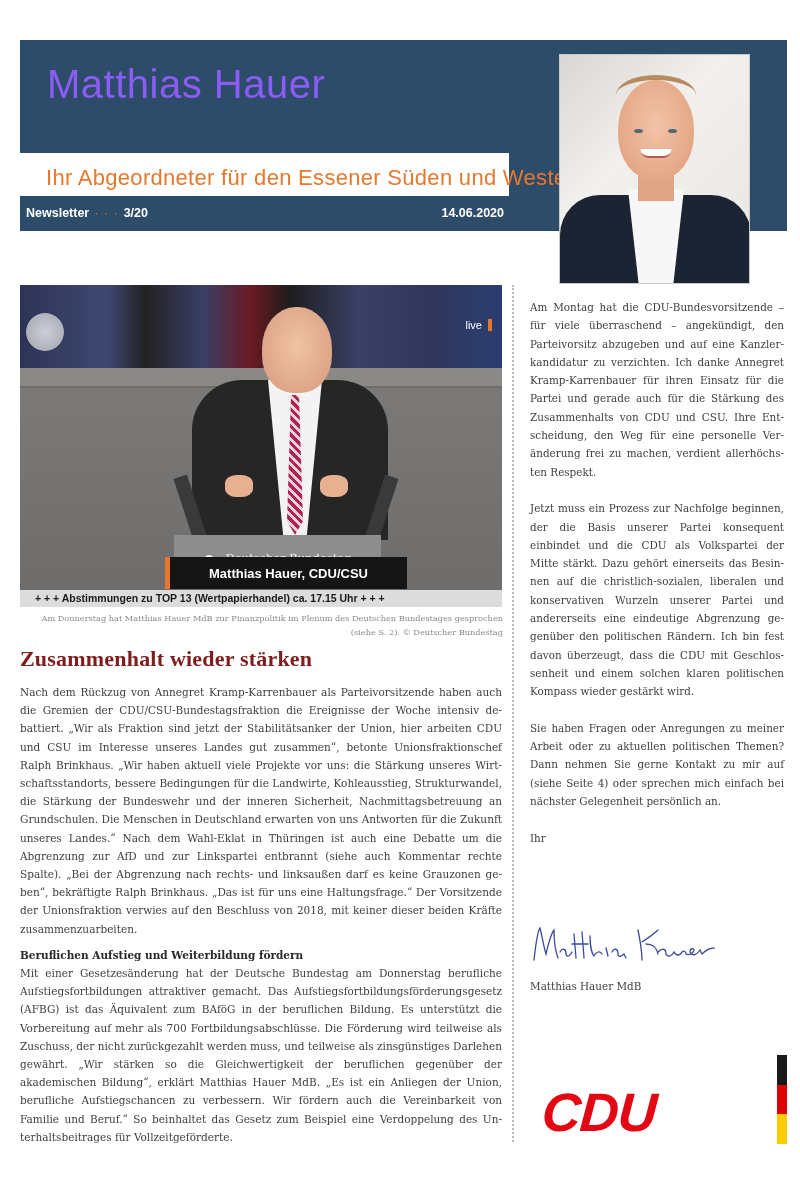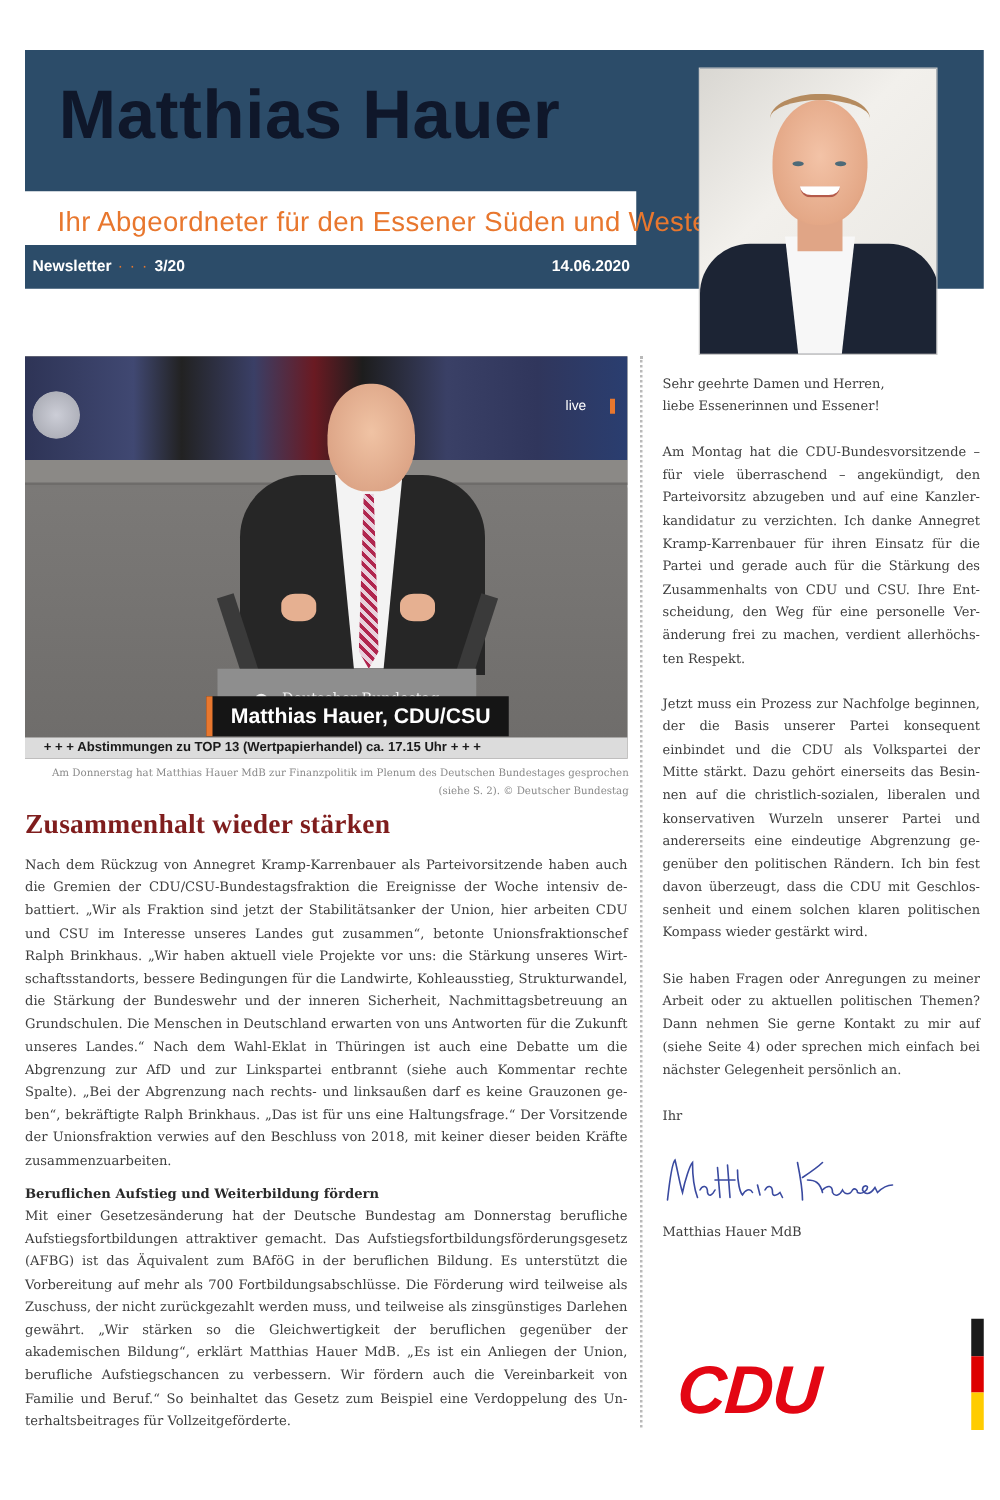--- a/index.html
+++ b/index.html
@@ -1,21 +1,21 @@
 <!DOCTYPE html>
 <html><head>
   <meta charset="utf-8">
   <style>
     * { box-sizing: border-box; margin: 0; padding: 0; }
     html, body { width: 800px; height: 1200px; background: #ffffff; overflow: hidden; }
     body { position: relative; font-family: "DejaVu Serif", serif; color: #3a3a3a; }
 
     
     .header-band { position: absolute; left: 20px; top: 40px; width: 767px; height: 191px; background: #2c4c69; }
-    .title { position: absolute; left: 47px; top: 64px; font-family: "Liberation Sans", sans-serif; font-weight: 700; font-size: 55px; color: #0f172a; letter-spacing: 0.5px; line-height: 1; }
+    .title { position: absolute; left: 47px; top: 64px; font-family: "Liberation Sans", sans-serif; font-weight: 400; font-size: 40px; color: #8b5cf6; letter-spacing: 0.5px; line-height: 1; }
     .subtitle-box { position: absolute; left: 20px; top: 153px; width: 489px; height: 43px; background: #ffffff; }
     .subtitle { position: absolute; left: 46px; top: 165px; font-family: "Liberation Sans", sans-serif; font-size: 22px; color: #e8772e; letter-spacing: 0.3px; }
     .nl-row { position: absolute; left: 26px; top: 206px; width: 478px; font-family: "Liberation Sans", sans-serif; font-size: 12.5px; font-weight: bold; color: #ffffff; display: flex; }
     .nl-dots { color: #e8772e; margin: 0 5px; letter-spacing: 1px; font-weight: normal; }
     .nl-date { margin-left: auto; }
 
     .portrait { position: absolute; left: 559px; top: 54px; width: 191px; height: 230px; overflow: hidden; background: linear-gradient(135deg, #d9d7d2 0%, #f2f0ec 40%, #e8e6e1 100%); border: 1px solid #c9c9c9; }
     .portrait .head { position: absolute; left: 58px; top: 25px; width: 76px; height: 100px; border-radius: 50% 50% 46% 46%; background: radial-gradient(ellipse at 50% 45%, #f3c3a7 0%, #e4a887 70%, #c98d6e 100%); }
     .portrait .hair { position: absolute; left: 56px; top: 20px; width: 80px; height: 40px; border-radius: 50% 50% 0 0; border-top: 5px solid #b58b5f; }
     .portrait .smile { position: absolute; left: 80px; top: 94px; width: 32px; height: 9px; border-radius: 0 0 16px 16px; background: #ffffff; border-bottom: 2px solid #b45a4a; }
@@ -31,24 +31,24 @@
     .photo .wall { position: absolute; left: 0; top: 105px; width: 482px; height: 200px; background: linear-gradient(180deg, #7b7977 0%, #6f6d6b 100%); }
     .photo .speaker-head { position: absolute; left: 242px; top: 22px; width: 70px; height: 86px; border-radius: 48% 48% 44% 44%; background: radial-gradient(ellipse at 50% 45%, #f0c3a4 0%, #dba284 80%); }
     .photo .speaker-body { position: absolute; left: 172px; top: 95px; width: 196px; height: 160px; background: #262626; border-radius: 50px 50px 0 0; }
     .photo .speaker-shirt { position: absolute; left: 248px; top: 95px; width: 54px; height: 155px; background: #f3f3f3; clip-path: polygon(0 0, 100% 0, 72% 100%, 28% 100%); }
     .photo .tie { position: absolute; left: 267px; top: 110px; width: 16px; height: 140px; background: repeating-linear-gradient(45deg, #b0254e 0 3px, #e8d0dc 3px 6px); clip-path: polygon(25% 0, 75% 0, 100% 90%, 50% 100%, 0 90%); }
     .photo .hand-l { position: absolute; left: 205px; top: 190px; width: 28px; height: 22px; border-radius: 40%; background: #e6b091; }
     .photo .hand-r { position: absolute; left: 300px; top: 190px; width: 28px; height: 22px; border-radius: 40%; background: #e6b091; }
     .photo .mic-l { position: absolute; left: 164px; top: 190px; width: 14px; height: 70px; background: #3a3a3a; transform: rotate(-18deg); }
     .photo .mic-r { position: absolute; left: 354px; top: 190px; width: 14px; height: 70px; background: #3a3a3a; transform: rotate(18deg); }
     .photo .eagle { position: absolute; left: 6px; top: 28px; width: 38px; height: 38px; border-radius: 50%; background: radial-gradient(circle, #ffffff 0%, #d8d8d8 70%, transparent 72%); opacity: 0.75; }
-    .photo .live { position: absolute; right: 10px; top: 34px; font-family: "Liberation Sans", sans-serif; font-size: 11px; color: #ffffff; padding-right: 19px; border-right: 4px solid #e8772e; }
+    .photo .live { position: absolute; right: 10px; top: 34px; font-family: "Liberation Sans", sans-serif; font-size: 11px; color: #ffffff; padding-right: 6px; border-right: 4px solid #e8772e; }
     .photo .lectern-label { position: absolute; left: 154px; top: 250px; width: 207px; height: 30px; background: #8e8e8e; display: flex; align-items: flex-end; justify-content: center; font-family: "DejaVu Serif", serif; font-size: 11.5px; color: #f4f4f4; }
     .photo .lectern-label .seal { width: 10px; height: 10px; border-radius: 50%; background: #f0f0f0; margin-right: 12px; }
-    .photo .name-plate { position: absolute; left: 145px; top: 272px; width: 242px; height: 32px; background: #151515; border-left: 5px solid #e8772e; display: flex; align-items: center; justify-content: center; font-family: "Liberation Sans", sans-serif; font-weight: bold; font-size: 17px; color: #ffffff; }
+    .photo .name-plate { position: absolute; left: 145px; top: 272px; width: 242px; height: 32px; background: #151515; border-left: 5px solid #e8772e; display: flex; align-items: center; justify-content: center; font-family: "Liberation Sans", sans-serif; font-weight: bold; font-size: 13px; color: #ffffff; }
     .photo .ticker { position: absolute; left: 0; top: 305px; width: 482px; height: 17px; background: #dcdcdc; font-family: "Liberation Sans", sans-serif; font-weight: bold; font-size: 10.5px; color: #1a1a1a; line-height: 17px; padding-left: 15px; white-space: nowrap; }
 
     .caption { position: absolute; left: 21px; top: 611px; width: 482px; font-family: "DejaVu Serif", serif; font-size: 8.2px; line-height: 14px; color: #8a8a8a; text-align: right; }
 
     .section-title { position: absolute; left: 20px; top: 646px; font-family: Liberation Serif, serif; font-size: 22px; color: #7f1d1d; letter-spacing: 0.2px; }
 
     .article { position: absolute; left: 20px; top: 683px; width: 482px; font-family: "DejaVu Serif", serif; font-size: 10.5px; line-height: 18.2px; color: #3e3e3e; text-align: justify; hyphens: manual; }
     .article p { margin: 0; }
     .sub-heading { font-weight: bold; color: #2a2a2a; margin-top: 8px !important; }
 
@@ -118,24 +118,20 @@
 <h2 class="section-title">Zusammenhalt wieder stärken</h2>
 <div class="article">
   <p>Nach dem Rückzug von Annegret Kramp-Karrenbauer als Parteivorsitzende haben auch die Gremien der CDU/CSU-Bundestagsfraktion die Ereignisse der Woche intensiv de­battiert. „Wir als Fraktion sind jetzt der Stabilitätsanker der Union, hier arbeiten CDU und CSU im Interesse unseres Landes gut zusammen“, betonte Unionsfraktionschef Ralph Brinkhaus. „Wir haben aktuell viele Projekte vor uns: die Stärkung unseres Wirt­schaftsstandorts, bessere Bedingungen für die Landwirte, Kohleausstieg, Strukturwan­del, die Stärkung der Bundeswehr und der inneren Sicherheit, Nachmittagsbetreuung an Grundschulen. Die Menschen in Deutschland erwarten von uns Antworten für die Zukunft unseres Landes.“ Nach dem Wahl-Eklat in Thüringen ist auch eine Debatte um die Abgrenzung zur AfD und zur Linkspartei entbrannt (siehe auch Kommentar rechte Spalte). „Bei der Abgrenzung nach rechts- und linksaußen darf es keine Grauzonen ge­ben“, bekräftigte Ralph Brinkhaus. „Das ist für uns eine Haltungsfrage.“ Der Vorsitzen­de der Unionsfraktion verwies auf den Beschluss von 2018, mit keiner dieser beiden Kräfte zusammenzuarbeiten.</p>
   <p class="sub-heading">Beruflichen Aufstieg und Weiterbildung fördern</p>
   <p>Mit einer Gesetzesänderung hat der Deutsche Bundestag am Donnerstag berufliche Aufstiegsfortbildungen attraktiver gemacht. Das Aufstiegsfortbildungsförderungsge­setz (AFBG) ist das Äquivalent zum BAföG in der beruflichen Bildung. Es unterstützt die Vorbereitung auf mehr als 700 Fortbildungsabschlüsse. Die Förderung wird teilweise als Zuschuss, der nicht zurückgezahlt werden muss, und teilweise als zinsgünstiges Darlehen gewährt. „Wir stärken so die Gleichwertigkeit der beruflichen gegenüber der akademischen Bildung“, erklärt Matthias Hauer MdB. „Es ist ein Anliegen der Union, berufliche Aufstiegschancen zu verbessern. Wir  fördern auch die Vereinbarkeit von Familie und Beruf.“ So beinhaltet das Gesetz zum Beispiel eine Verdoppelung des Un­terhaltsbeitrages für Vollzeitgeförderte.</p>
 </div>
 
 <div class="divider"></div>
 
 <div class="letter">
-  <p class="greeting">
-    <span>Sehr geehrte Damen und Herren,</span><br>
-    <span>liebe Essenerinnen und Essener!</span>
-  </p>
   <p>Am Montag hat die CDU-Bundesvorsitzende – für viele überraschend – angekündigt, den Parteivorsitz abzugeben und auf eine Kanzler­kandidatur zu verzichten. Ich danke Annegret Kramp-Karrenbauer für ihren Einsatz für die Partei und gerade auch für die Stärkung des Zusammenhalts von CDU und CSU. Ihre Ent­scheidung, den Weg für eine personelle Ver­änderung frei zu machen, verdient allerhöchs­ten Respekt.</p>
   <p>Jetzt muss ein Prozess zur Nachfolge begin­nen, der die Basis unserer Partei konsequent einbindet und die CDU als Volkspartei der Mitte stärkt. Dazu gehört einerseits das Besin­nen auf die christlich-sozialen, liberalen und konservativen Wurzeln unserer Partei und andererseits eine eindeutige Abgrenzung ge­genüber den politischen Rändern. Ich bin fest davon überzeugt, dass die CDU mit Geschlos­senheit und einem solchen klaren politischen Kompass wieder gestärkt wird.</p>
   <p>Sie haben Fragen oder Anregungen zu meiner Arbeit oder zu aktuellen politischen Themen? Dann nehmen Sie gerne Kontakt zu mir auf (siehe Seite 4) oder sprechen mich einfach bei nächster Gelegenheit persönlich an.</p>
   <p>Ihr</p>
 </div>
 <div class="signature">
   <svg viewBox="0 0 190 45">
     <path d="M4 38 C6 20, 8 8, 10 6 C12 14, 14 26, 16 32 C18 22, 22 10, 24 8 C24 18, 25 28, 28 36 M30 30 C32 26, 36 26, 36 32 C37 36, 40 34, 42 30 M44 12 L46 36 M42 22 L50 22 M52 10 L54 36 M50 22 L58 22 M60 14 C60 24, 62 32, 64 34 C66 30, 70 28, 72 32 M76 26 L78 34 M82 30 C84 26, 88 26, 88 32 C88 36, 92 34, 94 32 L96 36" fill="none" stroke="#3a4aa0" stroke-width="1.3" stroke-linecap="round"></path>
     <path d="M108 8 C110 18, 112 28, 112 38 M112 20 C118 16, 124 12, 128 8 M116 22 C122 22, 126 24, 128 32 M128 30 C132 26, 136 26, 136 32 C138 36, 142 34, 144 30 C146 34, 150 34, 152 30 C154 28, 156 30, 156 32 C160 34, 164 30, 164 28 C164 26, 160 26, 160 30 C162 34, 166 34, 170 28 L172 32 C176 28, 180 26, 184 26" fill="none" stroke="#3a4aa0" stroke-width="1.3" stroke-linecap="round"></path>
   </svg>

